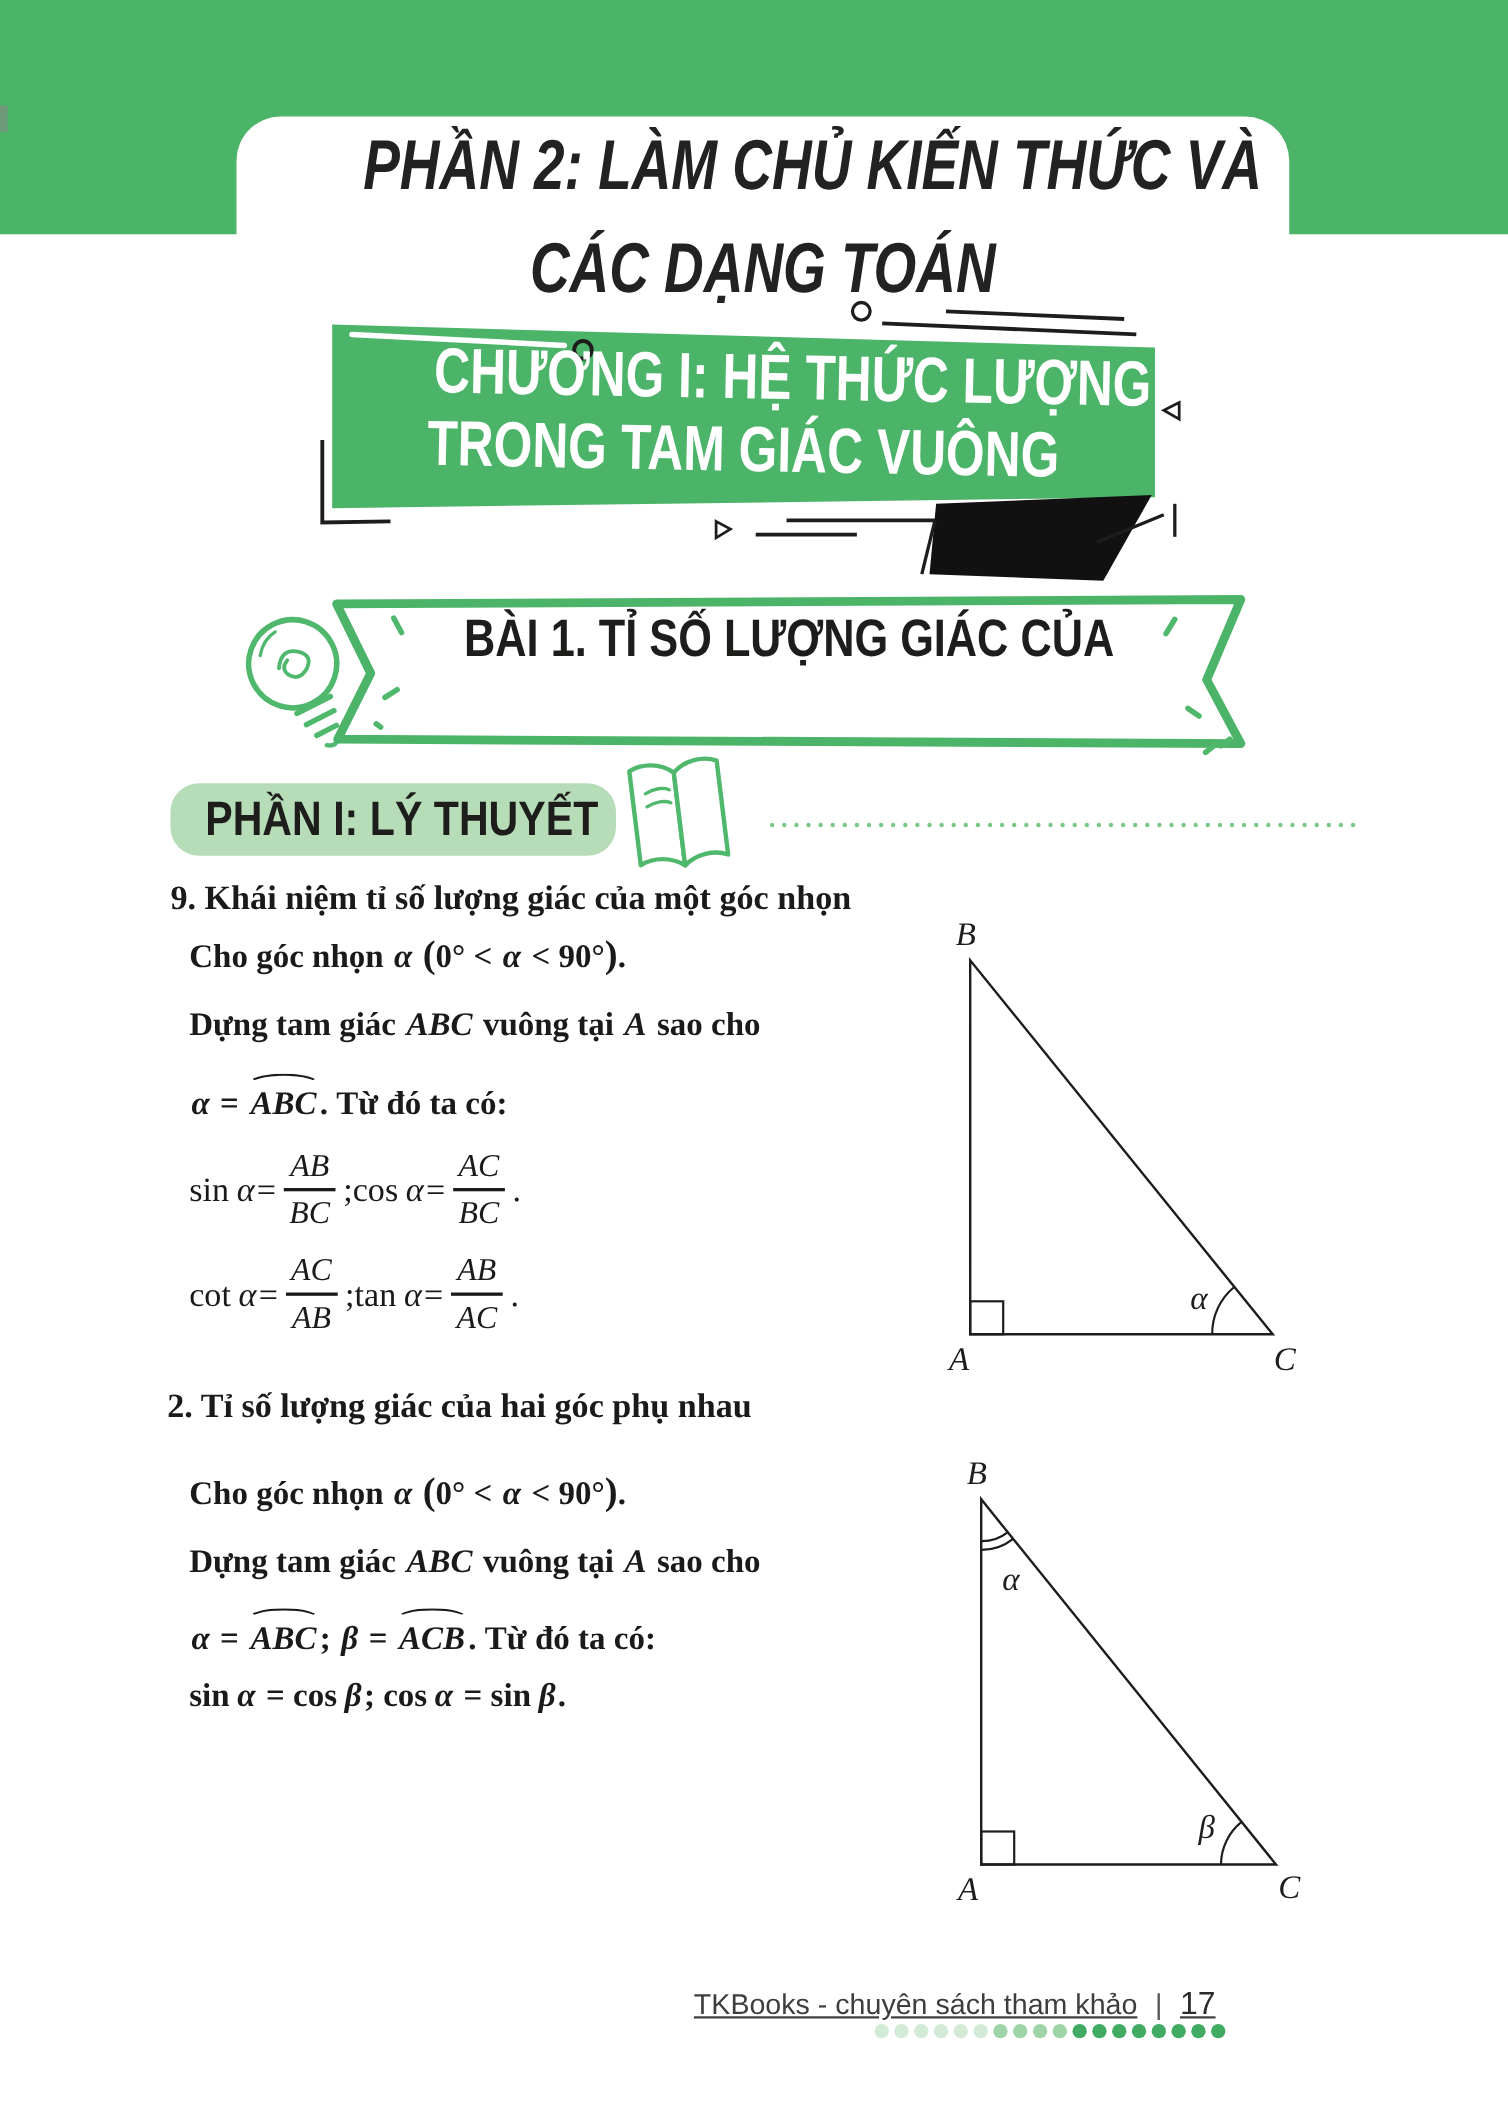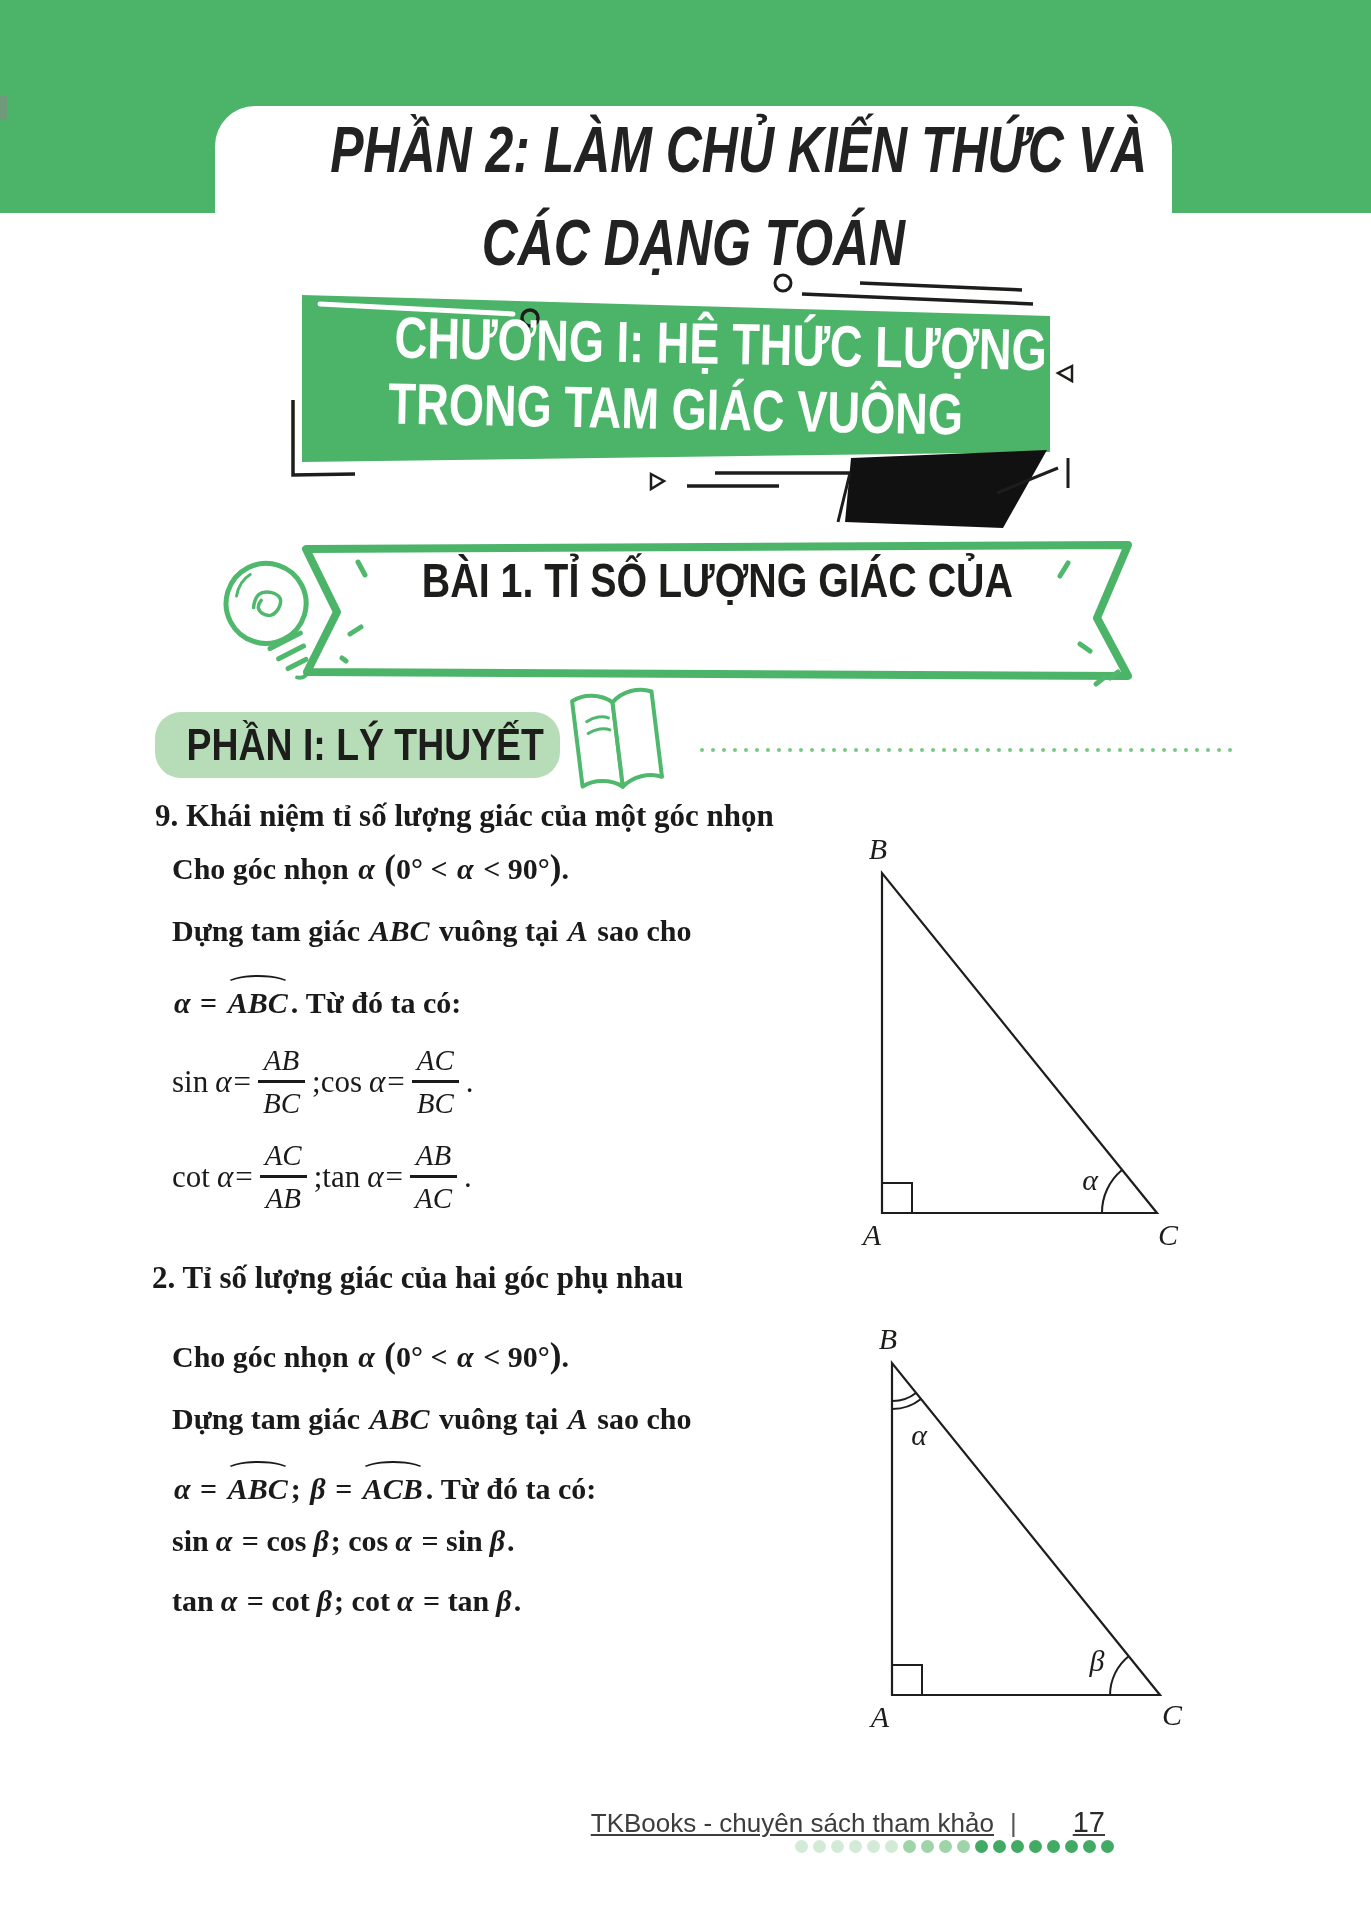--- a/index.html
+++ b/index.html
@@ -53,21 +53,21 @@
   .m-bar{height:3px;background:#1a1a1a;width:100%;margin:2px 0;}
 
   
   .tri text{font-family:"Liberation Serif", serif;font-style:italic;font-size:30px;fill:#1d1d1b;}
 
   
   .footer-line{left:600px;top:1806px;width:505px;display:flex;justify-content:flex-end;
                align-items:baseline;font-family:"Liberation Sans", sans-serif;color:#3d3d3d;
                font-size:26px;white-space:nowrap;text-decoration:underline;}
   .footer-sep{margin:0 16px;color:#555;}
-  .footer-page{font-size:29px;color:#2b2b2b;margin-left:40px;}
+  .footer-page{font-size:29px;color:#2b2b2b;}
   .footer-dots{left:795px;top:1840px;display:flex;gap:5px;}
   .footer-dots .fd{width:13px;height:13px;border-radius:50%;}
 </style>
 </head>
 <body>
 
 <div class="page">
 
   <div class="abs top-green"></div>
   <div class="abs edge-dash"></div>
@@ -247,21 +247,20 @@
     <text x="328" y="410" text-anchor="middle">C</text>
     <text x="250" y="355" text-anchor="middle">α</text>
   </svg>
 
   <div class="abs h-serif" style="left:152px;top:1260px;">2. Tỉ số lượng giác của hai góc phụ nhau</div>
   <div class="abs para" style="left:172px;top:1336px;">
     <div class="pline" style="margin-bottom:22px;"><span class="m-plain">Cho góc nhọn </span><span class="m-var">α</span><span class="m-plain"> </span><span class="m-big">(</span><span class="m-plain">0° &lt; </span><span class="m-var">α</span><span class="m-plain"> &lt; 90°</span><span class="m-big">)</span><span class="m-plain">.</span></div>
     <div class="pline" style="margin-bottom:22px;"><span class="m-plain">Dựng tam giác </span><span class="m-var">ABC</span><span class="m-plain"> vuông tại </span><span class="m-var">A</span><span class="m-plain"> sao cho</span></div>
     <div class="pline" style="padding-top:8px;margin-bottom:12px;"><span class="m-var">α</span><span class="m-plain"> = </span><span class="m-arc">ABC</span><span class="m-plain">; </span><span class="m-var">β</span><span class="m-plain"> = </span><span class="m-arc">ACB</span><span class="m-plain">. Từ đó ta có:</span></div>
     <div class="pline" style="margin-bottom:20px;"><span class="m-fn">sin</span><span class="m-var">α</span><span class="m-plain"> = </span><span class="m-fn">cos</span><span class="m-var">β</span><span class="m-plain">; </span><span class="m-fn">cos</span><span class="m-var">α</span><span class="m-plain"> = </span><span class="m-fn">sin</span><span class="m-var">β</span><span class="m-plain">.</span></div>
-    <div class="pline"><span class="m-fn">tan</span><span class="m-var">α</span><span class="m-plain"> = </span><span class="m-fn">cot</span><span class="m-var">β</span><span class="m-plain">; </span><span class="m-fn">cot</span><span class="m-var">α</span><span class="m-plain"> = </span><span class="m-fn">tan</span><span class="m-var">β</span><span class="m-plain">.</span></div>
   </div>
 
   <svg class="abs tri" style="left:845px;top:1325px;" width="360" height="430" viewBox="0 0 360 430">
     <polygon points="47,38 47,370 315,370" fill="none" stroke="#1d1d1b" stroke-width="2.2"></polygon>
     <rect x="47" y="340" width="30" height="30" fill="none" stroke="#1d1d1b" stroke-width="2"></rect>
     <path d="M47,76 A38,38 0 0 0 71,68" fill="none" stroke="#1d1d1b" stroke-width="2"></path>
     <path d="M47,84 A46,46 0 0 0 76,74" fill="none" stroke="#1d1d1b" stroke-width="2"></path>
     <path d="M265,370 A50,50 0 0 1 284,331" fill="none" stroke="#1d1d1b" stroke-width="2"></path>
     <text x="43" y="24" text-anchor="middle">B</text>
     <text x="35" y="402" text-anchor="middle">A</text>

